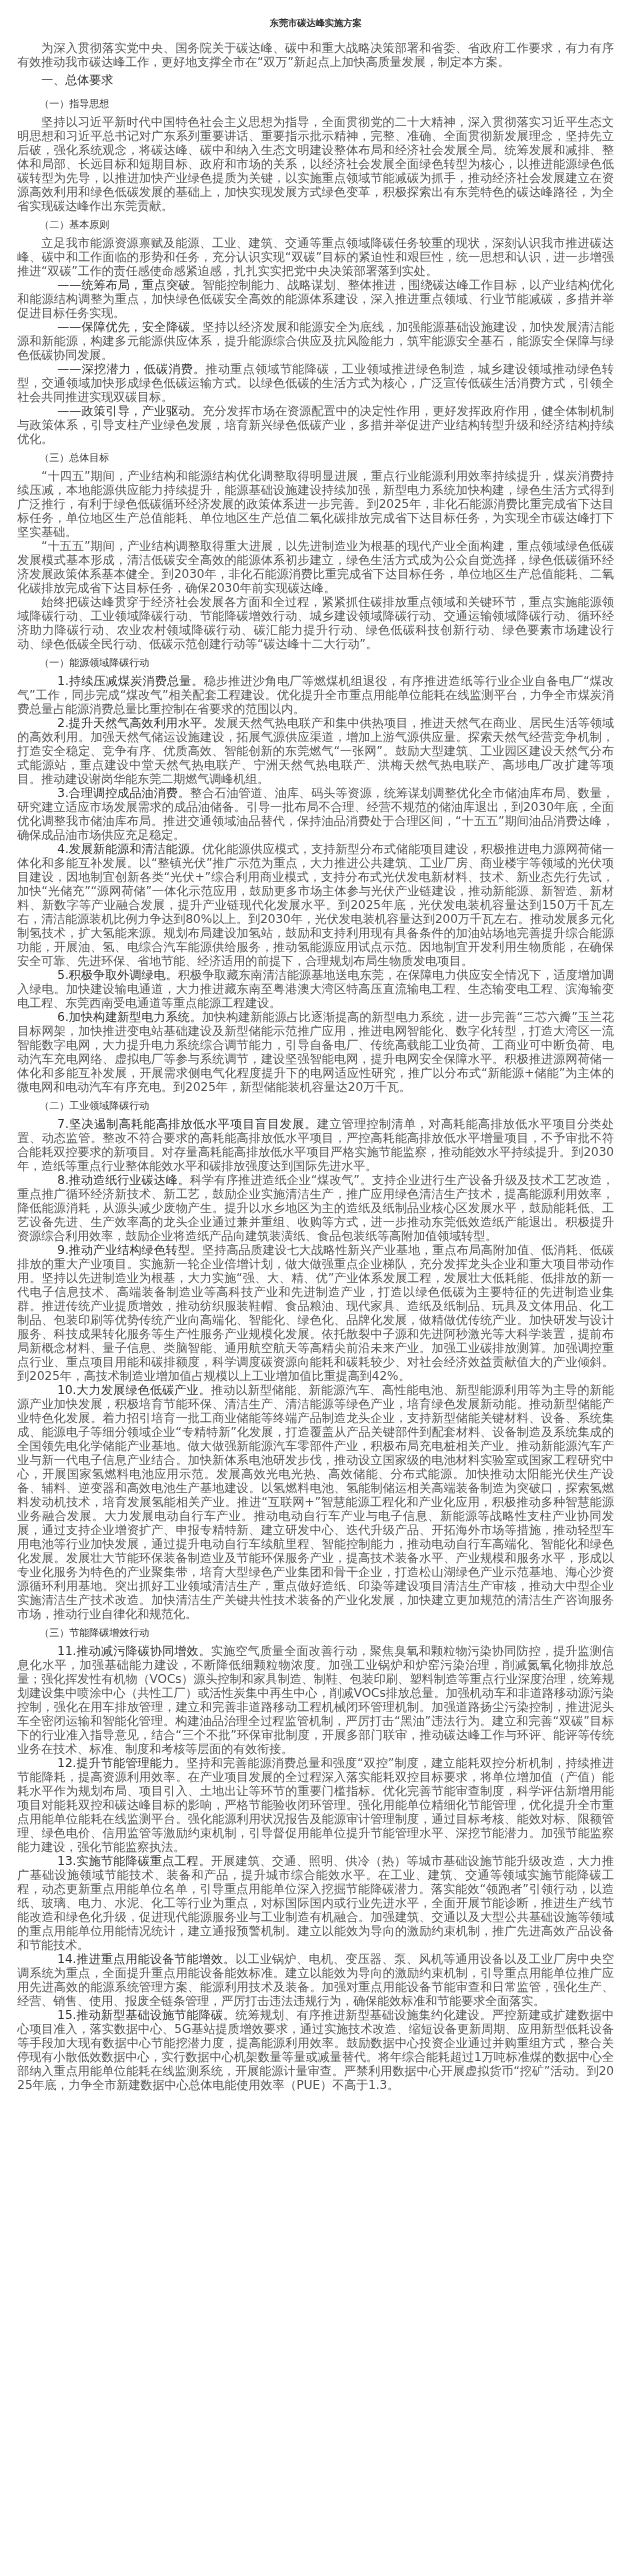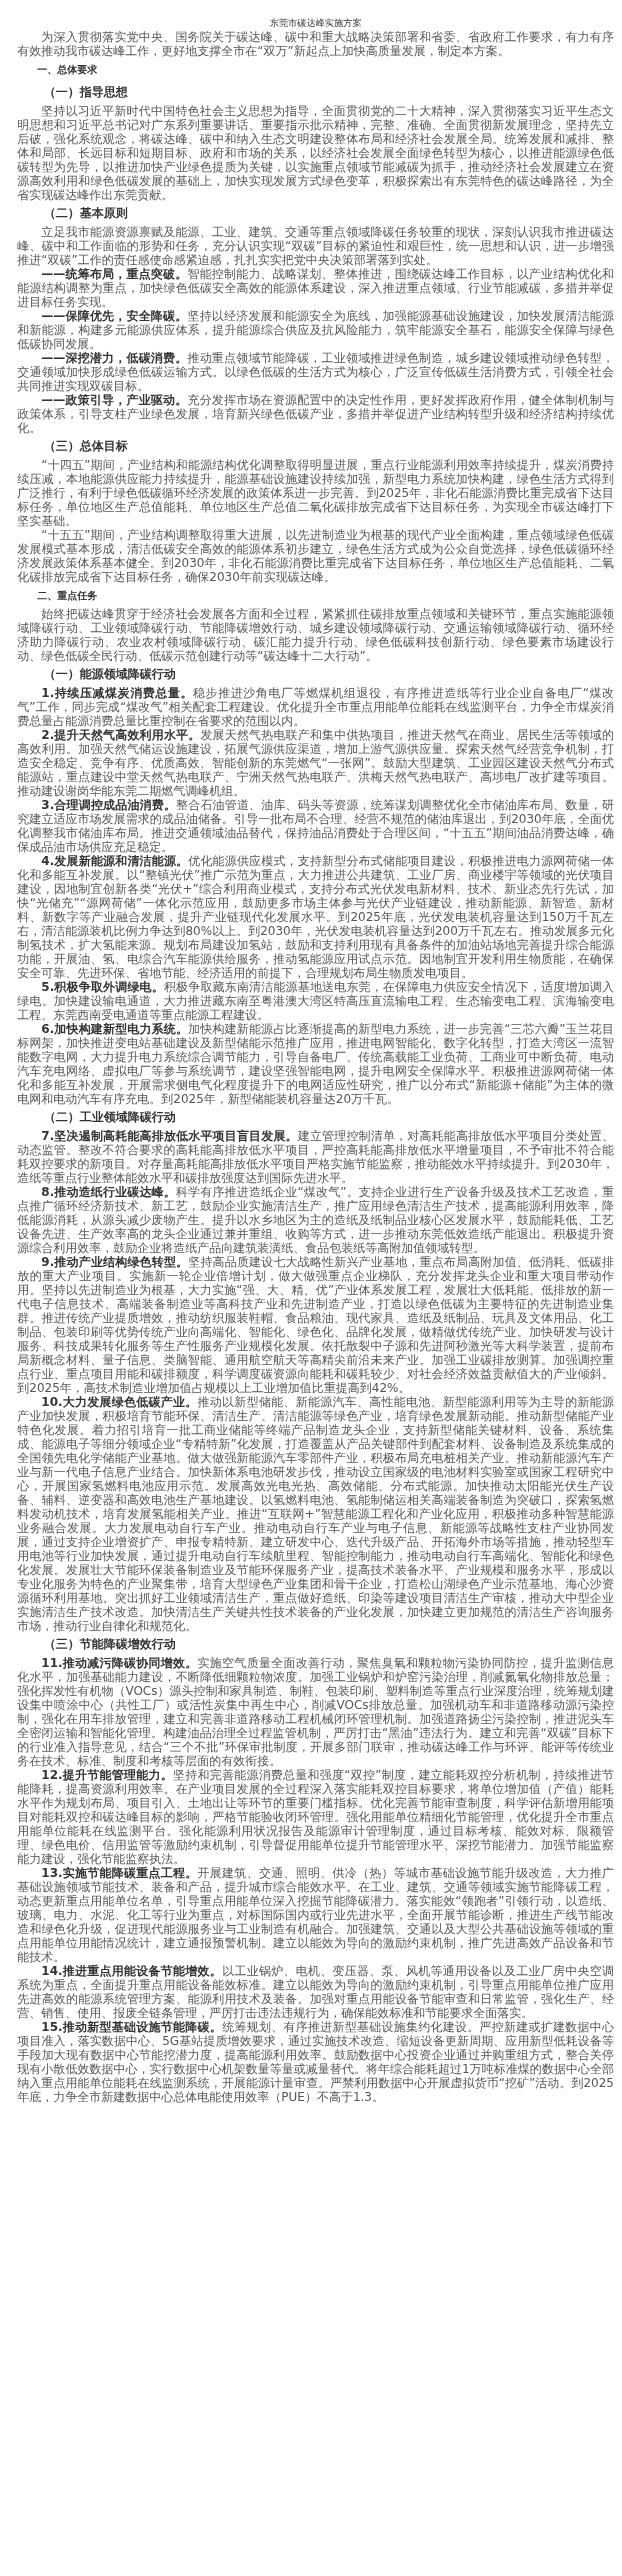--- a/index.html
+++ b/index.html
@@ -5,48 +5,48 @@
   html, body { margin: 0; padding: 0; background: #ffffff; }
   body {
     width: 622px;
     font-family: "DejaVu Sans", "Liberation Sans", sans-serif;
     color: #555555;
   }
   .doc { padding: 16px 8px 11.5px 17.3px; box-sizing: border-box; width: 622px; }
   .title {
     text-align: center;
     font-size: 9.2px;
-    font-weight: normal;
+    font-weight: bold;
     color: #333333;
-    margin: 0 0 0 0;
+    margin: 0 0 11px 0;
     line-height: 14px;
   }
   p {
     margin: 0;
     font-size: 12px;
     line-height: 14px;
     text-indent: 2em;
     text-align: justify;
     word-break: break-all;
   }
   .h1 {
-    font-size: 10px;
-    font-weight: bold;
+    font-size: 12px;
+    font-weight: normal;
     color: #333333;
     line-height: 23px;
     text-indent: 2em;
   }
   .h2 {
-    font-size: 12px;
-    font-weight: bold;
+    font-size: 10px;
+    font-weight: normal;
     color: #333333;
     line-height: 23px;
     text-indent: 2.2em;
   }
-  .lead { font-weight: bold; color: #333333; }
+  .lead { font-weight: normal; color: #333333; margin-left: 16px; }
 </style>
 </head>
 <body>
 
 <div class="doc">
   <div class="title">东莞市碳达峰实施方案</div>
   <p>为深入贯彻落实党中央、国务院关于碳达峰、碳中和重大战略决策部署和省委、省政府工作要求，有力有序有效推动我市碳达峰工作，更好地支撑全市在“双万”新起点上加快高质量发展，制定本方案。</p>
 
   <div class="h1">一、总体要求</div>
 
@@ -57,21 +57,20 @@
   <p>立足我市能源资源禀赋及能源、工业、建筑、交通等重点领域降碳任务较重的现状，深刻认识我市推进碳达峰、碳中和工作面临的形势和任务，充分认识实现“双碳”目标的紧迫性和艰巨性，统一思想和认识，进一步增强推进“双碳”工作的责任感使命感紧迫感，扎扎实实把党中央决策部署落到实处。</p>
   <p><span class="lead">——统筹布局，重点突破。</span><span>智能控制能力、战略谋划、整体推进，围绕碳达峰工作目标，以产业结构优化和能源结构调整为重点，加快绿色低碳安全高效的能源体系建设，深入推进重点领域、行业节能减碳，多措并举促进目标任务实现。</span></p>
   <p><span class="lead">——保障优先，安全降碳。</span><span>坚持以经济发展和能源安全为底线，加强能源基础设施建设，加快发展清洁能源和新能源，构建多元能源供应体系，提升能源综合供应及抗风险能力，筑牢能源安全基石，能源安全保障与绿色低碳协同发展。</span></p>
   <p><span class="lead">——深挖潜力，低碳消费。</span><span>推动重点领域节能降碳，工业领域推进绿色制造，城乡建设领域推动绿色转型，交通领域加快形成绿色低碳运输方式。以绿色低碳的生活方式为核心，广泛宣传低碳生活消费方式，引领全社会共同推进实现双碳目标。</span></p>
   <p><span class="lead">——政策引导，产业驱动。</span><span>充分发挥市场在资源配置中的决定性作用，更好发挥政府作用，健全体制机制与政策体系，引导支柱产业绿色发展，培育新兴绿色低碳产业，多措并举促进产业结构转型升级和经济结构持续优化。</span></p>
 
   <div class="h2">（三）总体目标</div>
   <p>“十四五”期间，产业结构和能源结构优化调整取得明显进展，重点行业能源利用效率持续提升，煤炭消费持续压减，本地能源供应能力持续提升，能源基础设施建设持续加强，新型电力系统加快构建，绿色生活方式得到广泛推行，有利于绿色低碳循环经济发展的政策体系进一步完善。到2025年，非化石能源消费比重完成省下达目标任务，单位地区生产总值能耗、单位地区生产总值二氧化碳排放完成省下达目标任务，为实现全市碳达峰打下坚实基础。</p>
   <p>“十五五”期间，产业结构调整取得重大进展，以先进制造业为根基的现代产业全面构建，重点领域绿色低碳发展模式基本形成，清洁低碳安全高效的能源体系初步建立，绿色生活方式成为公众自觉选择，绿色低碳循环经济发展政策体系基本健全。到2030年，非化石能源消费比重完成省下达目标任务，单位地区生产总值能耗、二氧化碳排放完成省下达目标任务，确保2030年前实现碳达峰。</p>
 
-  <div class="h1">二、重点任务</div>
   <p>始终把碳达峰贯穿于经济社会发展各方面和全过程，紧紧抓住碳排放重点领域和关键环节，重点实施能源领域降碳行动、工业领域降碳行动、节能降碳增效行动、城乡建设领域降碳行动、交通运输领域降碳行动、循环经济助力降碳行动、农业农村领域降碳行动、碳汇能力提升行动、绿色低碳科技创新行动、绿色要素市场建设行动、绿色低碳全民行动、低碳示范创建行动等“碳达峰十二大行动”。</p>
 
   <div class="h2">（一）能源领域降碳行动</div>
   <p><span class="lead">1.持续压减煤炭消费总量。</span><span>稳步推进沙角电厂等燃煤机组退役，有序推进造纸等行业企业自备电厂“煤改气”工作，同步完成“煤改气”相关配套工程建设。优化提升全市重点用能单位能耗在线监测平台，力争全市煤炭消费总量占能源消费总量比重控制在省要求的范围以内。</span></p>
   <p><span class="lead">2.提升天然气高效利用水平。</span><span>发展天然气热电联产和集中供热项目，推进天然气在商业、居民生活等领域的高效利用。加强天然气储运设施建设，拓展气源供应渠道，增加上游气源供应量。探索天然气经营竞争机制，打造安全稳定、竞争有序、优质高效、智能创新的东莞燃气“一张网”。鼓励大型建筑、工业园区建设天然气分布式能源站，重点建设中堂天然气热电联产、宁洲天然气热电联产、洪梅天然气热电联产、高埗电厂改扩建等项目。推动建设谢岗华能东莞二期燃气调峰机组。</span></p>
   <p><span class="lead">3.合理调控成品油消费。</span><span>整合石油管道、油库、码头等资源，统筹谋划调整优化全市储油库布局、数量，研究建立适应市场发展需求的成品油储备。引导一批布局不合理、经营不规范的储油库退出，到2030年底，全面优化调整我市储油库布局。推进交通领域油品替代，保持油品消费处于合理区间，“十五五”期间油品消费达峰，确保成品油市场供应充足稳定。</span></p>
   <p><span class="lead">4.发展新能源和清洁能源。</span><span>优化能源供应模式，支持新型分布式储能项目建设，积极推进电力源网荷储一体化和多能互补发展。以“整镇光伏”推广示范为重点，大力推进公共建筑、工业厂房、商业楼宇等领域的光伏项目建设，因地制宜创新各类“光伏+”综合利用商业模式，支持分布式光伏发电新材料、技术、新业态先行先试，加快“光储充”“源网荷储”一体化示范应用，鼓励更多市场主体参与光伏产业链建设，推动新能源、新智造、新材料、新数字等产业融合发展，提升产业链现代化发展水平。到2025年底，光伏发电装机容量达到150万千瓦左右，清洁能源装机比例力争达到80%以上。到2030年，光伏发电装机容量达到200万千瓦左右。推动发展多元化制氢技术，扩大氢能来源。规划布局建设加氢站，鼓励和支持利用现有具备条件的加油站场地完善提升综合能源功能，开展油、氢、电综合汽车能源供给服务，推动氢能源应用试点示范。因地制宜开发利用生物质能，在确保安全可靠、先进环保、省地节能、经济适用的前提下，合理规划布局生物质发电项目。</span></p>
   <p><span class="lead">5.积极争取外调绿电。</span><span>积极争取藏东南清洁能源基地送电东莞，在保障电力供应安全情况下，适度增加调入绿电。加快建设输电通道，大力推进藏东南至粤港澳大湾区特高压直流输电工程、生态输变电工程、滨海输变电工程、东莞西南受电通道等重点能源工程建设。</span></p>
   <p><span class="lead">6.加快构建新型电力系统。</span><span>加快构建新能源占比逐渐提高的新型电力系统，进一步完善“三芯六瓣”玉兰花目标网架，加快推进变电站基础建设及新型储能示范推广应用，推进电网智能化、数字化转型，打造大湾区一流智能数字电网，大力提升电力系统综合调节能力，引导自备电厂、传统高载能工业负荷、工商业可中断负荷、电动汽车充电网络、虚拟电厂等参与系统调节，建设坚强智能电网，提升电网安全保障水平。积极推进源网荷储一体化和多能互补发展，开展需求侧电气化程度提升下的电网适应性研究，推广以分布式“新能源+储能”为主体的微电网和电动汽车有序充电。到2025年，新型储能装机容量达20万千瓦。</span></p>
 

